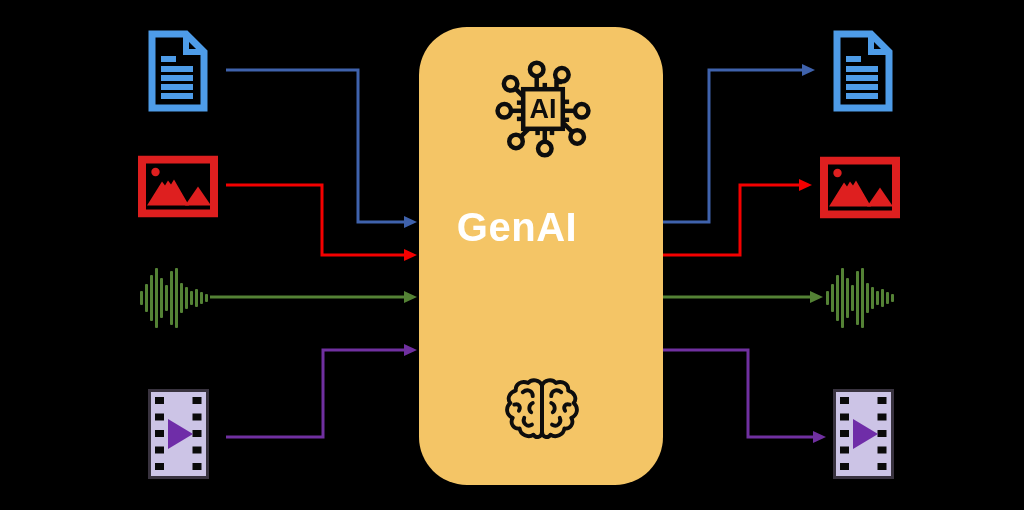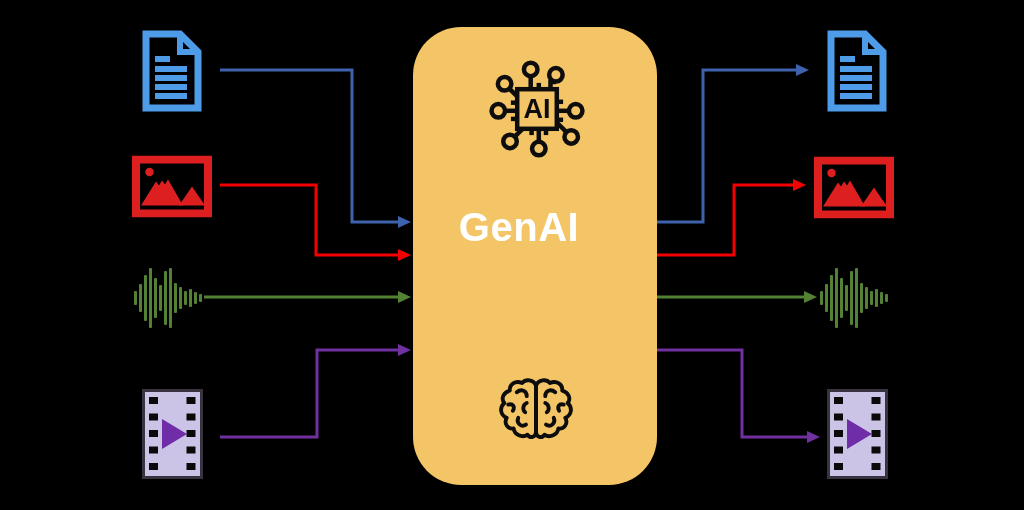--- a/index.html
+++ b/index.html
@@ -1,26 +1,27 @@
 <!DOCTYPE html>
 <html><head>
 <meta charset="utf-8">
 <style>
   html,body{margin:0;padding:0;background:#000;}
   .stage{
     position:relative;width:972px;height:510px;background:#000;overflow:hidden;
     font-family:"Liberation Sans",sans-serif;
+    margin-left:6px;
   }
   .abs{position:absolute;}
   .model-box{
     left:413px;top:27px;width:244px;height:458px;
     background:#F4C566;border-radius:48px;
   }
   .model-label{
-    left:397px;top:198px;width:244px;text-align:center;
+    left:389px;top:198px;width:244px;text-align:center;
     color:#FFFFFF;font-weight:bold;font-size:40px;line-height:58px;
     letter-spacing:0.5px;
   }
   svg.icon{display:block;}
   .arrow-layer{left:0;top:0;}
 </style>
 </head>
 <body>
 
 <div class="stage">

